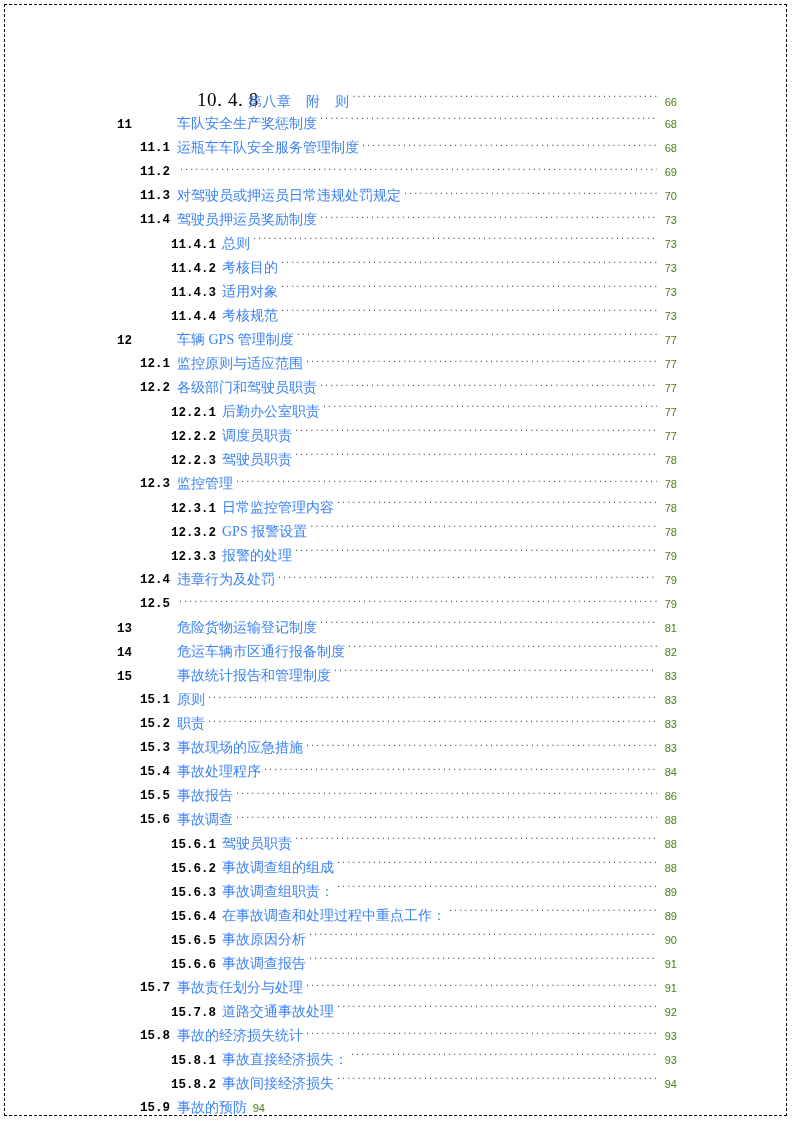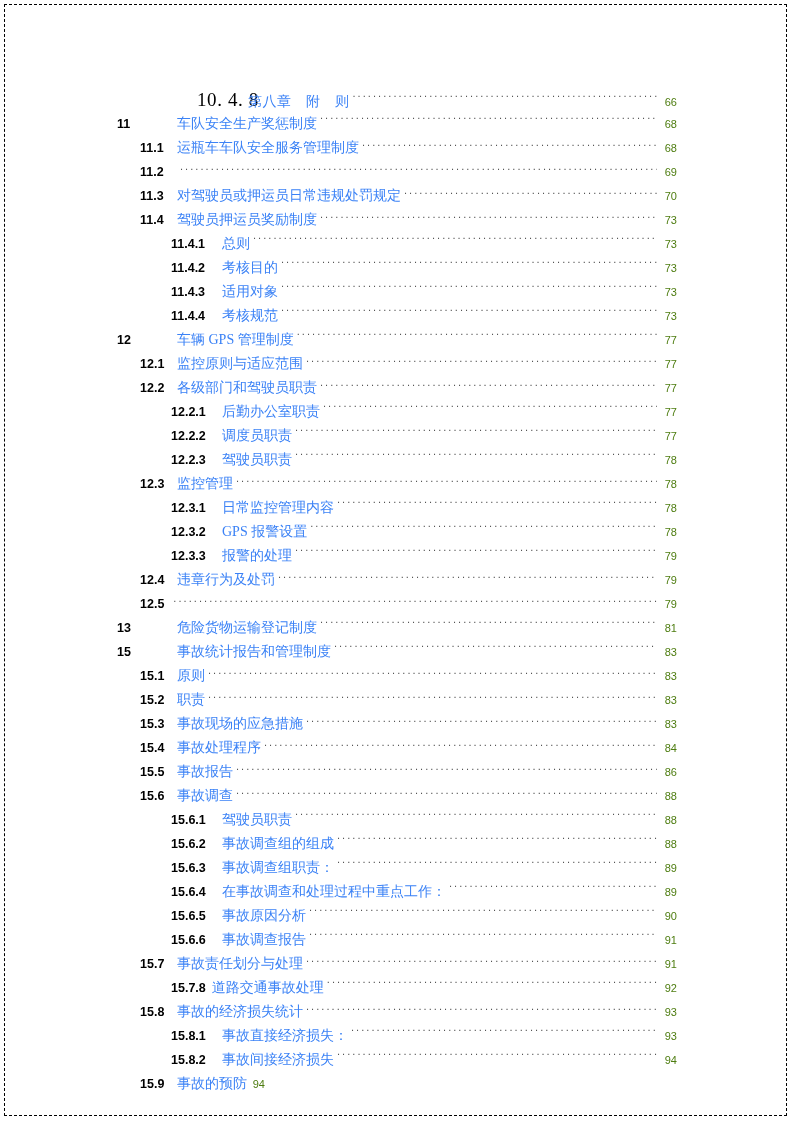--- a/index.html
+++ b/index.html
@@ -49,21 +49,21 @@
     align-items: baseline;
     height: 24px;
     line-height: 24px;
     white-space: nowrap;
     font-size: 13px;
   }
 
   
   .toc-num {
     flex: 0 0 auto;
-    font-family: Liberation Sans, sans-serif;
+    font-family: Liberation Mono, monospace;
     font-weight: bold;
     font-size: 12.5px;
     letter-spacing: 0;
   }
 
   .toc-title {
     flex: 0 0 auto;
     font-family: "Liberation Serif", "DejaVu Serif", serif;
     font-size: 14px;
     color: #3b82f6;
@@ -261,20 +261,26 @@
         <span class="toc-dots"></span>
         <span class="toc-page">79</span>
       </div>
       <div class="toc-entry lvl-1">
         <span class="toc-num">13</span>
         <span class="toc-title">危险货物运输登记制度</span>
         <span class="toc-dots"></span>
         <span class="toc-page">81</span>
       </div>
       <div class="toc-entry lvl-1">
+        <span class="toc-num">14</span>
+        <span class="toc-title">危运车辆市区通行报备制度</span>
+        <span class="toc-dots"></span>
+        <span class="toc-page">82</span>
+      </div>
+      <div class="toc-entry lvl-1">
         <span class="toc-num">15</span>
         <span class="toc-title">事故统计报告和管理制度</span>
         <span class="toc-dots"></span>
         <span class="toc-page">83</span>
       </div>
       <div class="toc-entry lvl-2">
         <span class="toc-num">15.1</span>
         <span class="toc-title">原则</span>
         <span class="toc-dots"></span>
         <span class="toc-page">83</span>

